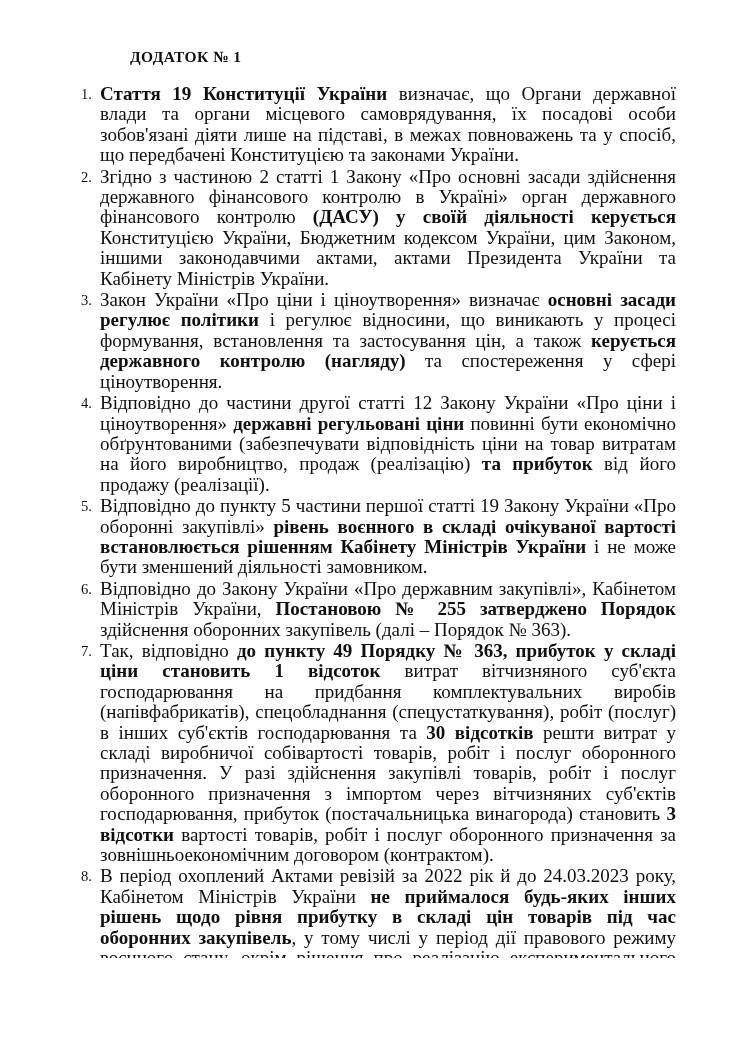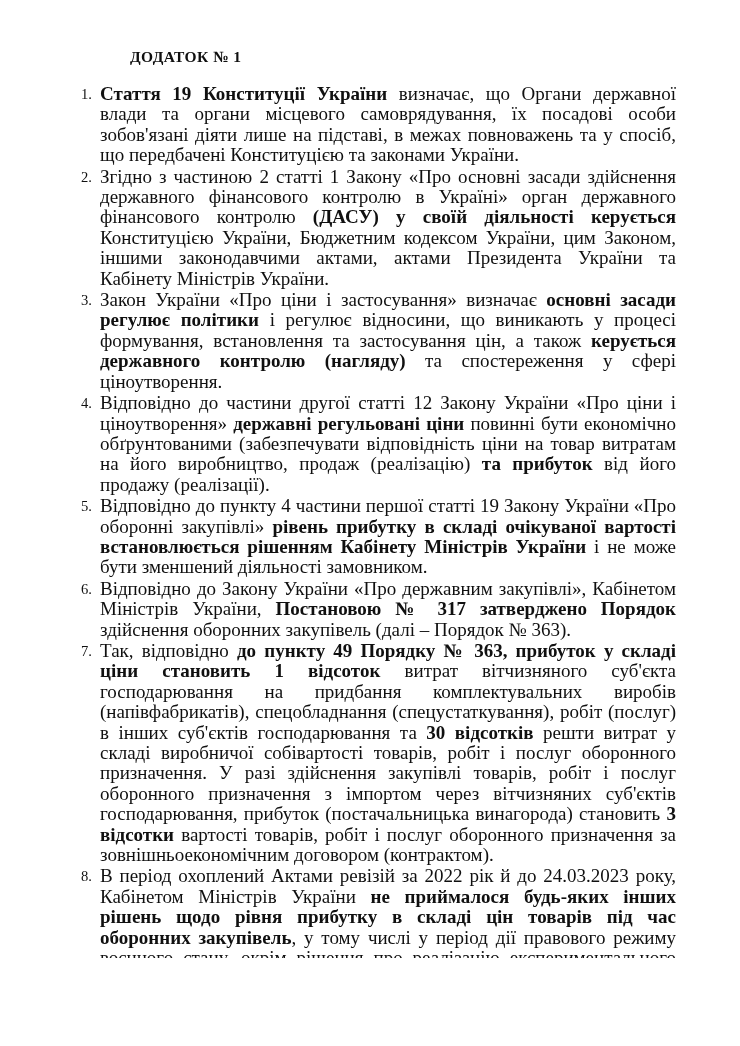--- a/index.html
+++ b/index.html
@@ -69,30 +69,30 @@
   <div class="doc-title">ДОДАТОК № 1</div>
 
   <ol class="clauses">
     <li>
         <p class="para"><span class="bold-run">Стаття 19 Конституції України </span><span>визначає, що Органи державної влади та органи місцевого самоврядування, їх посадові особи зобов'язані діяти лише на підставі, в межах повноважень та у спосіб, що передбачені Конституцією та законами України.</span></p>
       </li>
     <li>
         <p class="para"><span>Згідно з частиною 2 статті 1 Закону «Про основні засади здійснення державного фінансового контролю в Україні» орган державного фінансового контролю </span><span class="bold-run">(ДАСУ) у своїй діяльності керується</span><span> Конституцією України, Бюджетним кодексом України, цим Законом, іншими законодавчими актами, актами Президента України та Кабінету Міністрів України.</span></p>
       </li>
     <li>
-        <p class="para"><span>Закон України «Про ціни і застосування» визначає </span><span class="bold-run">основні засади регулює політики</span><span> і регулює відносини, що виникають у процесі формування, встановлення та застосування цін, а також </span><span class="bold-run">керується державного контролю (нагляду)</span><span> та спостереження у сфері ціноутворення.</span></p>
+        <p class="para"><span>Закон України «Про ціни і ціноутворення» визначає </span><span class="bold-run">основні засади регулює політики</span><span> і регулює відносини, що виникають у процесі формування, встановлення та застосування цін, а також </span><span class="bold-run">керується державного контролю (нагляду)</span><span> та спостереження у сфері ціноутворення.</span></p>
       </li>
     <li>
         <p class="para"><span>Відповідно до частини другої статті 12 Закону України «Про ціни і ціноутворення» </span><span class="bold-run">державні регульовані ціни</span><span> повинні бути економічно обґрунтованими (забезпечувати відповідність ціни на товар витратам на його виробництво, продаж (реалізацію) </span><span class="bold-run">та прибуток</span><span> від його продажу (реалізації).</span></p>
       </li>
     <li>
-        <p class="para"><span>Відповідно до пункту 4 частини першої статті 19 Закону України «Про оборонні закупівлі» </span><span class="bold-run">рівень прибутку в складі очікуваної вартості встановлюється рішенням Кабінету Міністрів України</span><span> і не може бути зменшений діяльності замовником.</span></p>
+        <p class="para"><span>Відповідно до пункту 5 частини першої статті 19 Закону України «Про оборонні закупівлі» </span><span class="bold-run">рівень воєнного в складі очікуваної вартості встановлюється рішенням Кабінету Міністрів України</span><span> і не може бути зменшений діяльності замовником.</span></p>
       </li>
     <li>
-        <p class="para"><span>Відповідно до Закону України «Про державним закупівлі»,  Кабінетом Міністрів України, </span><span class="bold-run">Постановою № 317 затверджено Порядок</span><span> здійснення оборонних закупівель (далі – Порядок № 363).</span></p>
+        <p class="para"><span>Відповідно до Закону України «Про державним закупівлі»,  Кабінетом Міністрів України, </span><span class="bold-run">Постановою № 255 затверджено Порядок</span><span> здійснення оборонних закупівель (далі – Порядок № 363).</span></p>
       </li>
     <li>
         <p class="para"><span>Так, відповідно </span><span class="bold-run">до пункту 49 Порядку № 363, прибуток у складі ціни становить 1 відсоток</span><span> витрат вітчизняного суб'єкта господарювання на придбання комплектувальних виробів (напівфабрикатів), спецобладнання (спецустаткування), робіт (послуг) в інших суб'єктів господарювання та </span><span class="bold-run">30 відсотків</span><span> решти витрат у складі виробничої собівартості товарів, робіт і послуг оборонного призначення. У разі здійснення закупівлі товарів, робіт і послуг оборонного призначення з імпортом через вітчизняних суб'єктів господарювання, прибуток (постачальницька винагорода) становить </span><span class="bold-run">3 відсотки</span><span> вартості товарів, робіт і послуг оборонного призначення за зовнішньоекономічним договором (контрактом).</span></p>
       </li>
     <li>
         <p class="para"><span>В період охоплений Актами ревізій за 2022 рік й до 24.03.2023 року, Кабінетом Міністрів України </span><span class="bold-run">не приймалося будь-яких інших рішень щодо рівня прибутку в складі цін товарів під час оборонних закупівель</span><span>, у тому числі у період дії правового режиму воєнного стану, окрім рішення про реалізацію експериментального проекту щодо здійснення оборонних закупівель безпілотних систем вітчизняного виробництва відповідно до вимог Порядку, затвердженого постановою</span></p>
       </li>
   </ol>
 
 </div>

